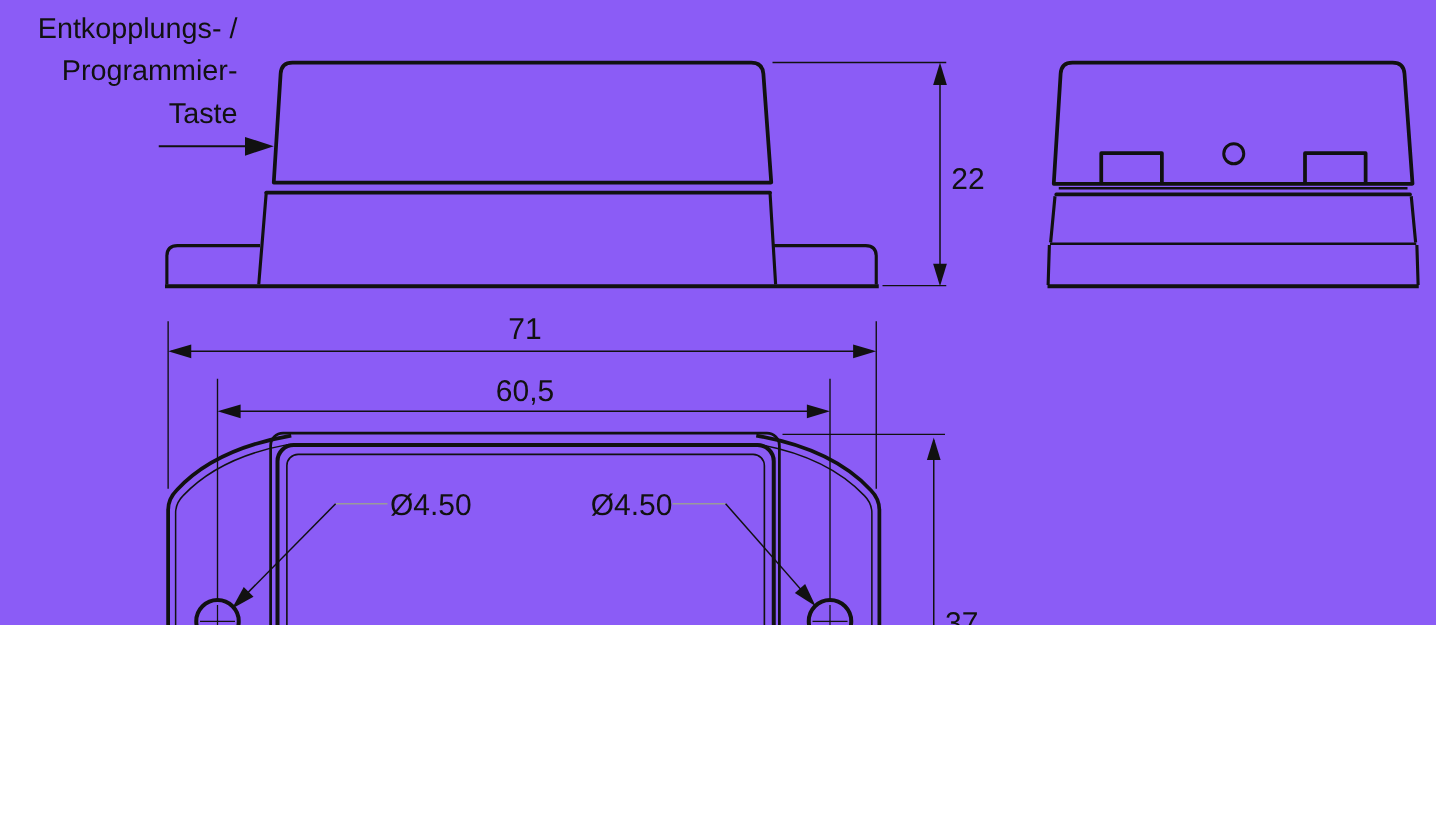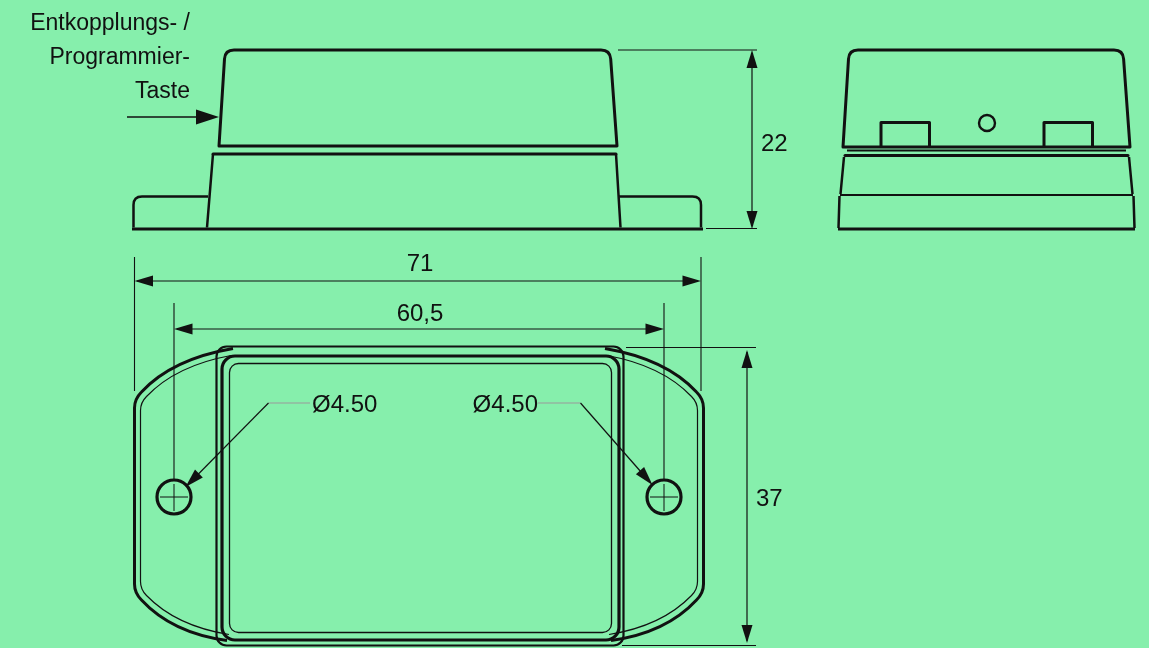--- a/index.html
+++ b/index.html
@@ -3,22 +3,22 @@
 <meta charset="utf-8">
 <style>
   html, body {
     margin: 0;
     padding: 0;
     background: #ffffff;
   }
   .canvas {
     position: relative;
     width: 1149px;
-    height: 648px;
-    background: #86efac;
+    height: 500px;
+    background: #8b5cf6;
     font-family: "Liberation Sans", sans-serif;
   }
   svg { display: block; }
   .dim-text {
     font-family: "Liberation Sans", sans-serif;
     font-size: 24px;
     fill: #111111;
   }
   .anno-text {
     font-family: "Liberation Sans", sans-serif;

